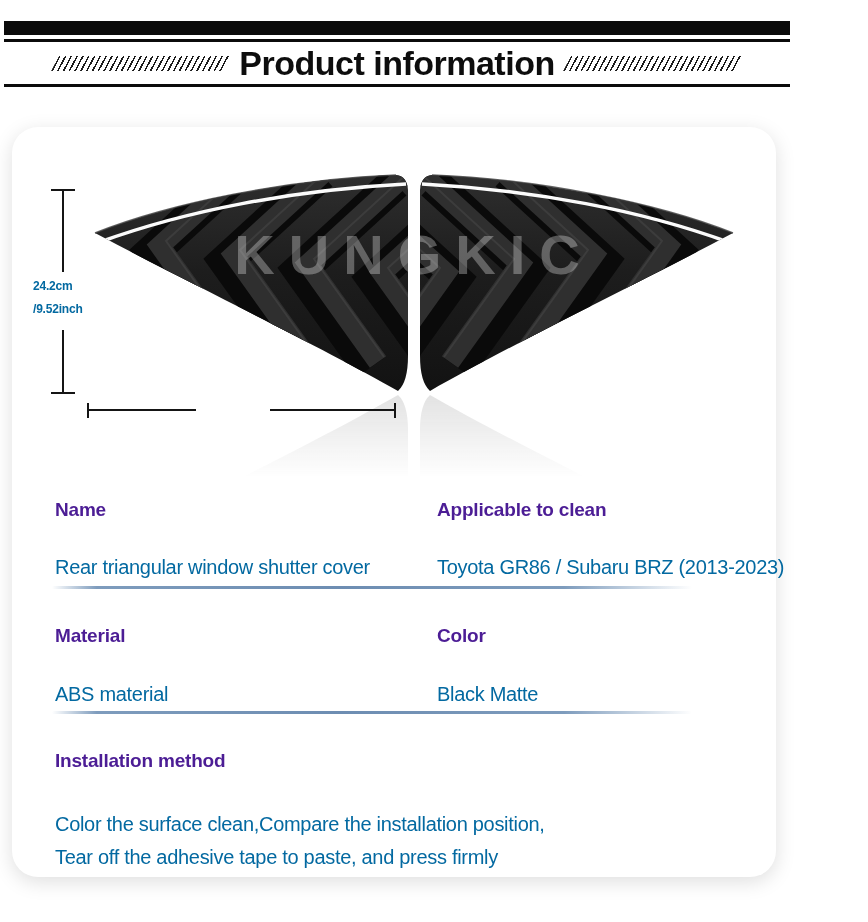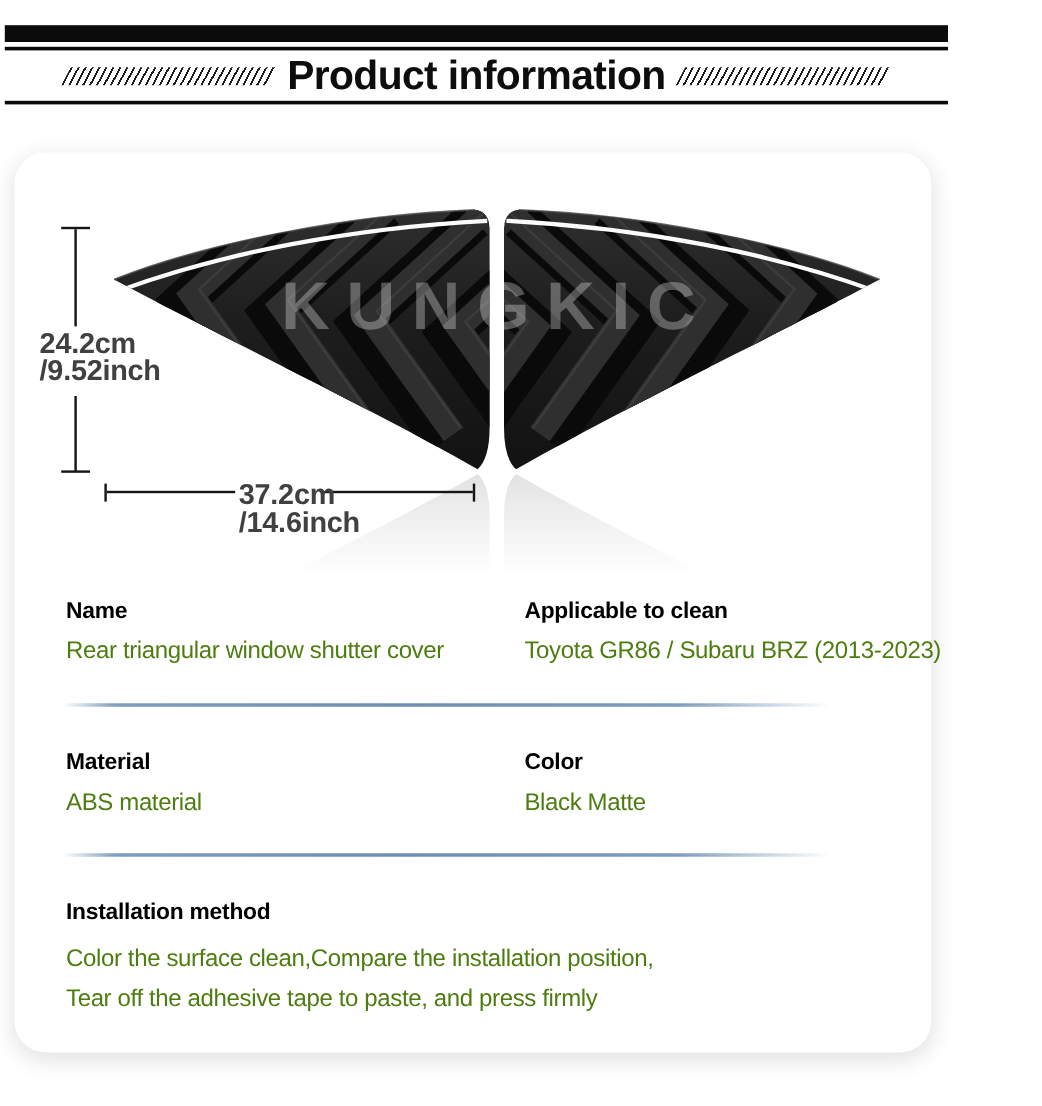--- a/index.html
+++ b/index.html
@@ -36,33 +36,33 @@
   .dim{position:absolute;background:#151515;}
   .v-seg-top{left:62px;top:191px;width:2px;height:81px;}
   .v-seg-bot{left:62px;top:330px;width:2px;height:63px;}
   .v-tick-top{left:51px;top:189px;width:24px;height:2px;}
   .v-tick-bot{left:51px;top:392px;width:24px;height:2px;}
   .h-seg-left{left:89px;top:409px;width:107px;height:2px;}
   .h-seg-right{left:270px;top:409px;width:124px;height:2px;}
   .h-tick-left{left:87px;top:403px;width:2px;height:15px;}
   .h-tick-right{left:394px;top:403px;width:2px;height:15px;}
   .dim-label{
-    position:absolute;color:#404040;font-size:24px;font-weight:600;
+    position:absolute;color:#0369a1;font-size:12px;font-weight:600;
     line-height:23px;letter-spacing:-0.2px;white-space:nowrap;
   }
   .dim-height{left:33px;top:275px;}
   .dim-width{left:199px;top:401px;}
   
   .spec-label{
-    position:absolute;color:#000000;font-size:19px;font-weight:600;
+    position:absolute;color:#4c1d95;font-size:19px;font-weight:600;
     letter-spacing:-0.2px;white-space:nowrap;
   }
   .spec-value{
-    position:absolute;color:#4d7c0f;font-size:20px;font-weight:500;
-    letter-spacing:-0.3px;white-space:nowrap;
+    position:absolute;color:#0369a1;font-size:20px;font-weight:500;
+    letter-spacing:-0.3px;white-space:nowrap;margin-top:25px;
   }
   .col-l{left:55px;}
   .col-r{left:437px;}
   .row1-label{top:499px;}  .row1-value{top:531px;}
   .row2-label{top:625px;text-align:right;}  .row2-value{top:658px;}
   .divider{
     position:absolute;left:52px;width:640px;height:3px;border-radius:2px;
     background:linear-gradient(90deg,
       rgba(126,156,189,0) 0%, #7e9cbd 7%, #6d8db2 45%,
       #7e9cbd 80%, rgba(126,156,189,0) 100%);
@@ -155,24 +155,20 @@
   <div class="dim v-tick-bot"></div>
   <div class="dim-label dim-height">
     <div>24.2cm</div>
     <div>/9.52inch</div>
   </div>
 
   <div class="dim h-seg-left"></div>
   <div class="dim h-seg-right"></div>
   <div class="dim h-tick-left"></div>
   <div class="dim h-tick-right"></div>
-  <div class="dim-label dim-width">
-    <div>37.2cm</div>
-    <div>/14.6inch</div>
-  </div>
 
   <div class="spec-label col-l row1-label">Name</div>
   <div class="spec-value col-l row1-value">Rear triangular window shutter cover</div>
   <div class="spec-label col-r row1-label">Applicable to clean</div>
   <div class="spec-value col-r row1-value">Toyota GR86 / Subaru BRZ (2013-2023)</div>
 
   <div class="divider divider-1"></div>
 
   <div class="spec-label col-l row2-label">Material</div>
   <div class="spec-value col-l row2-value">ABS material</div>

